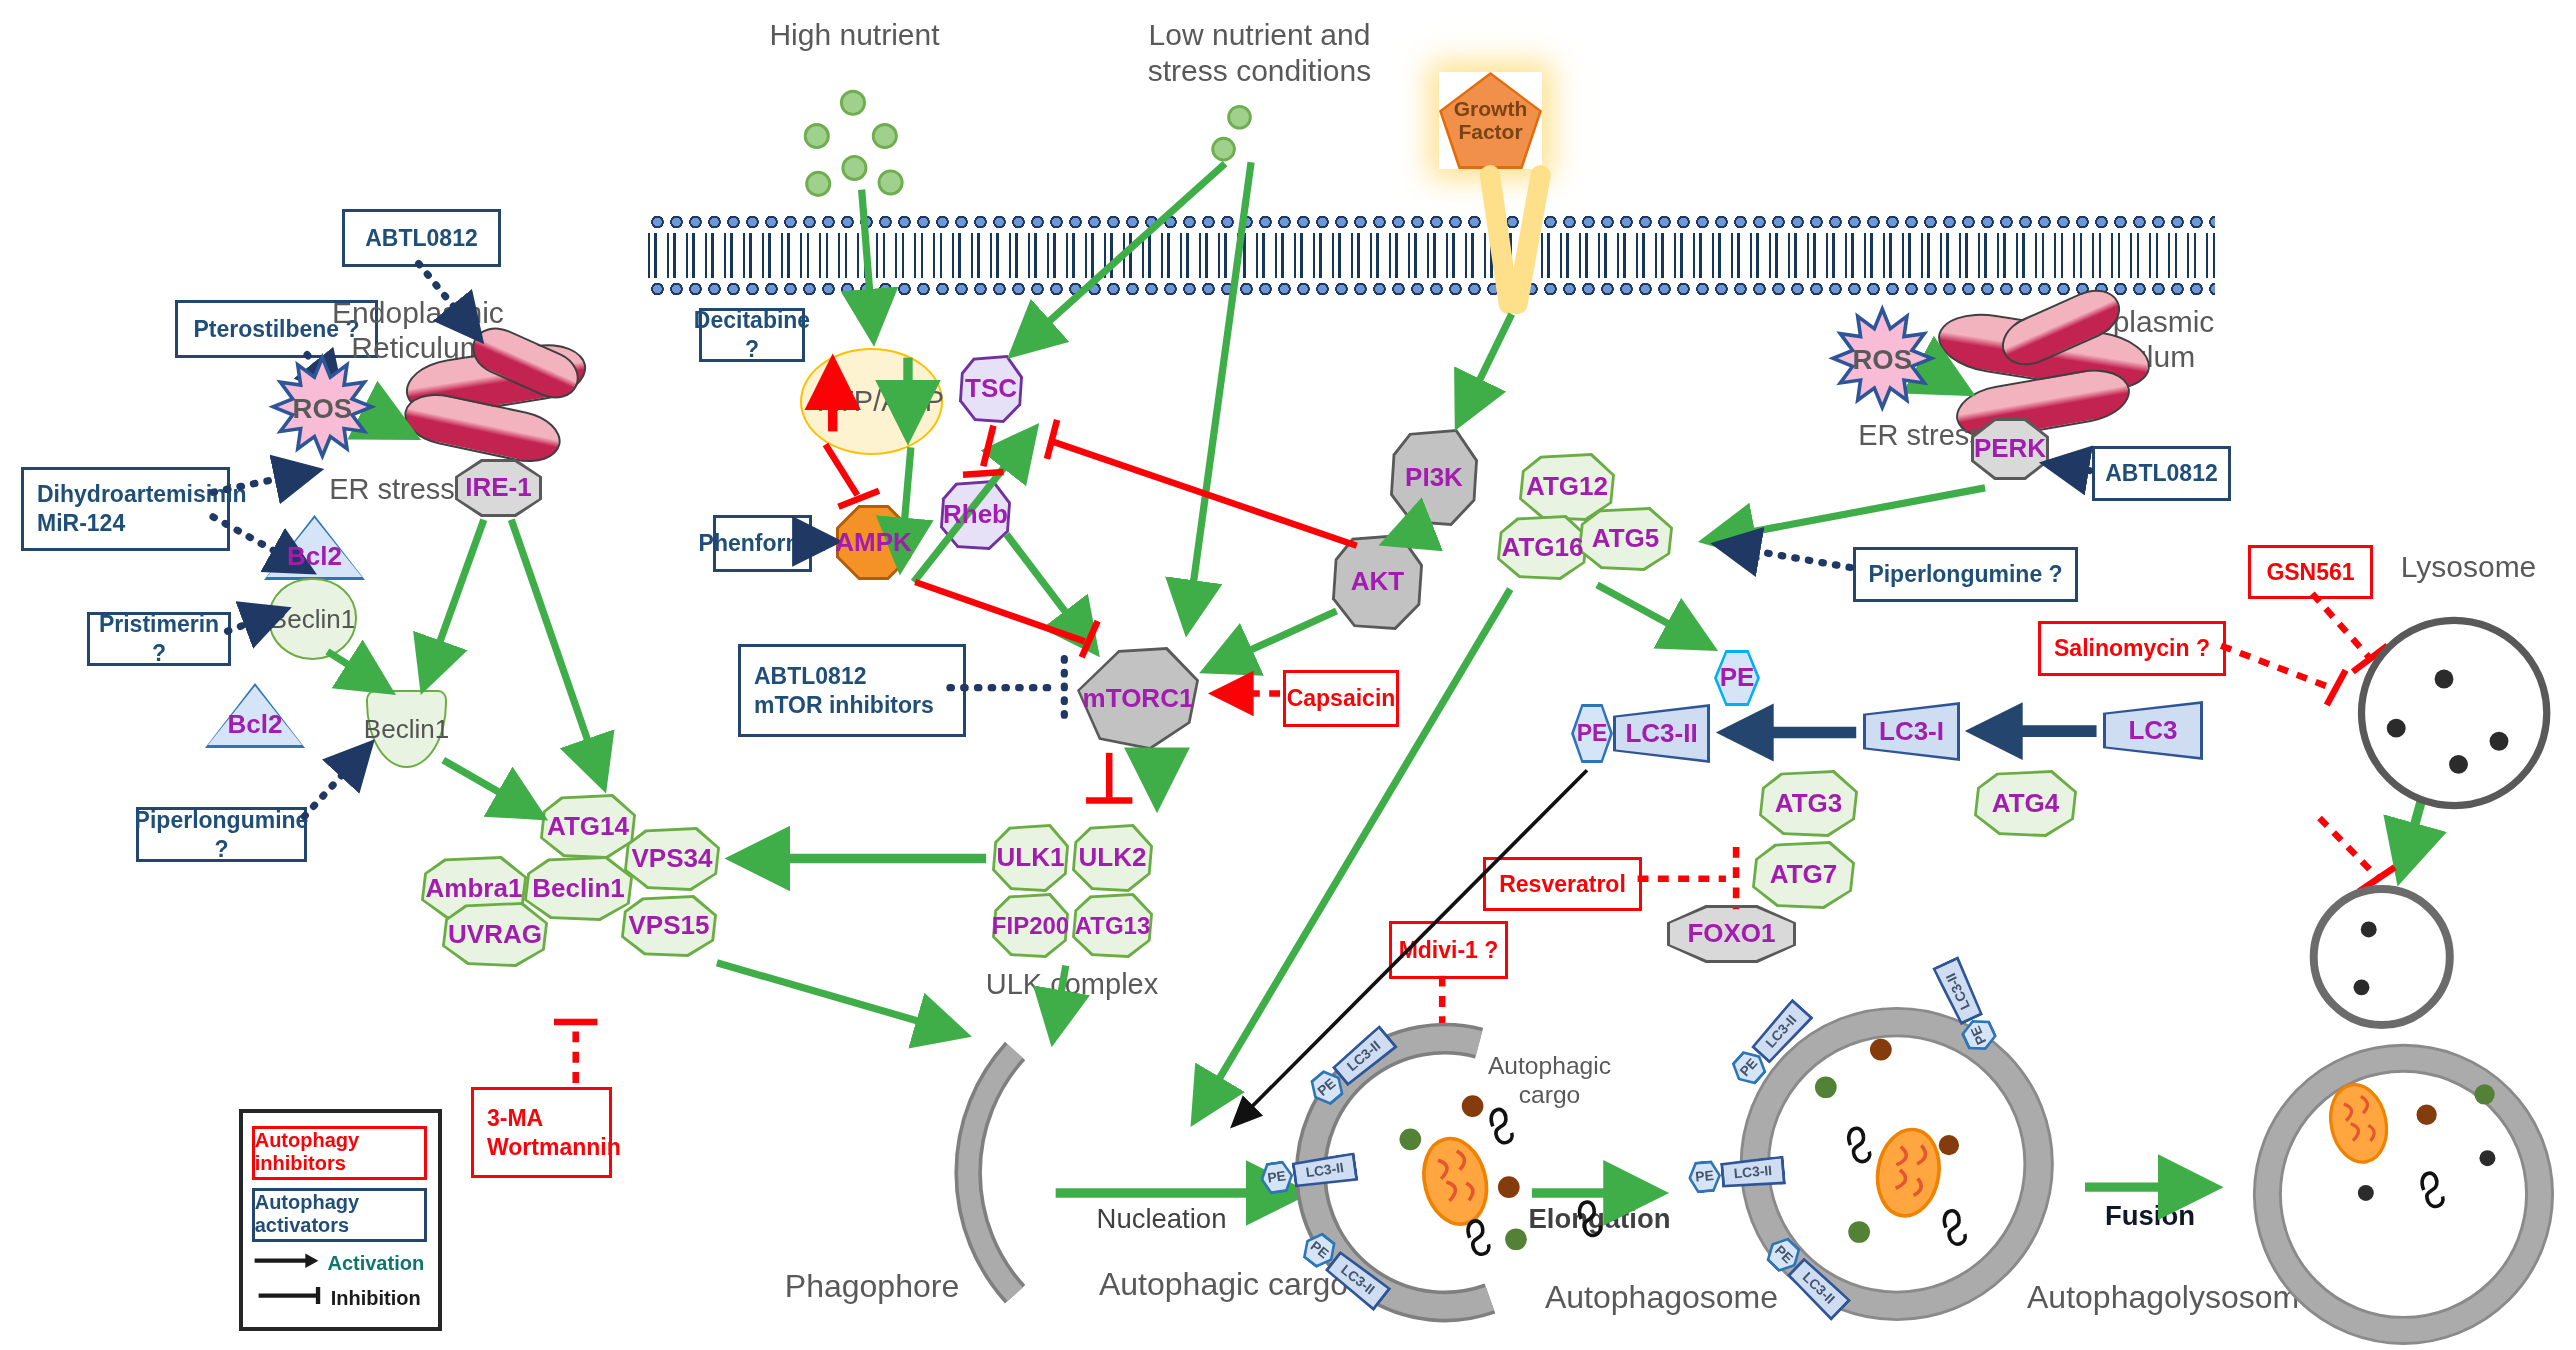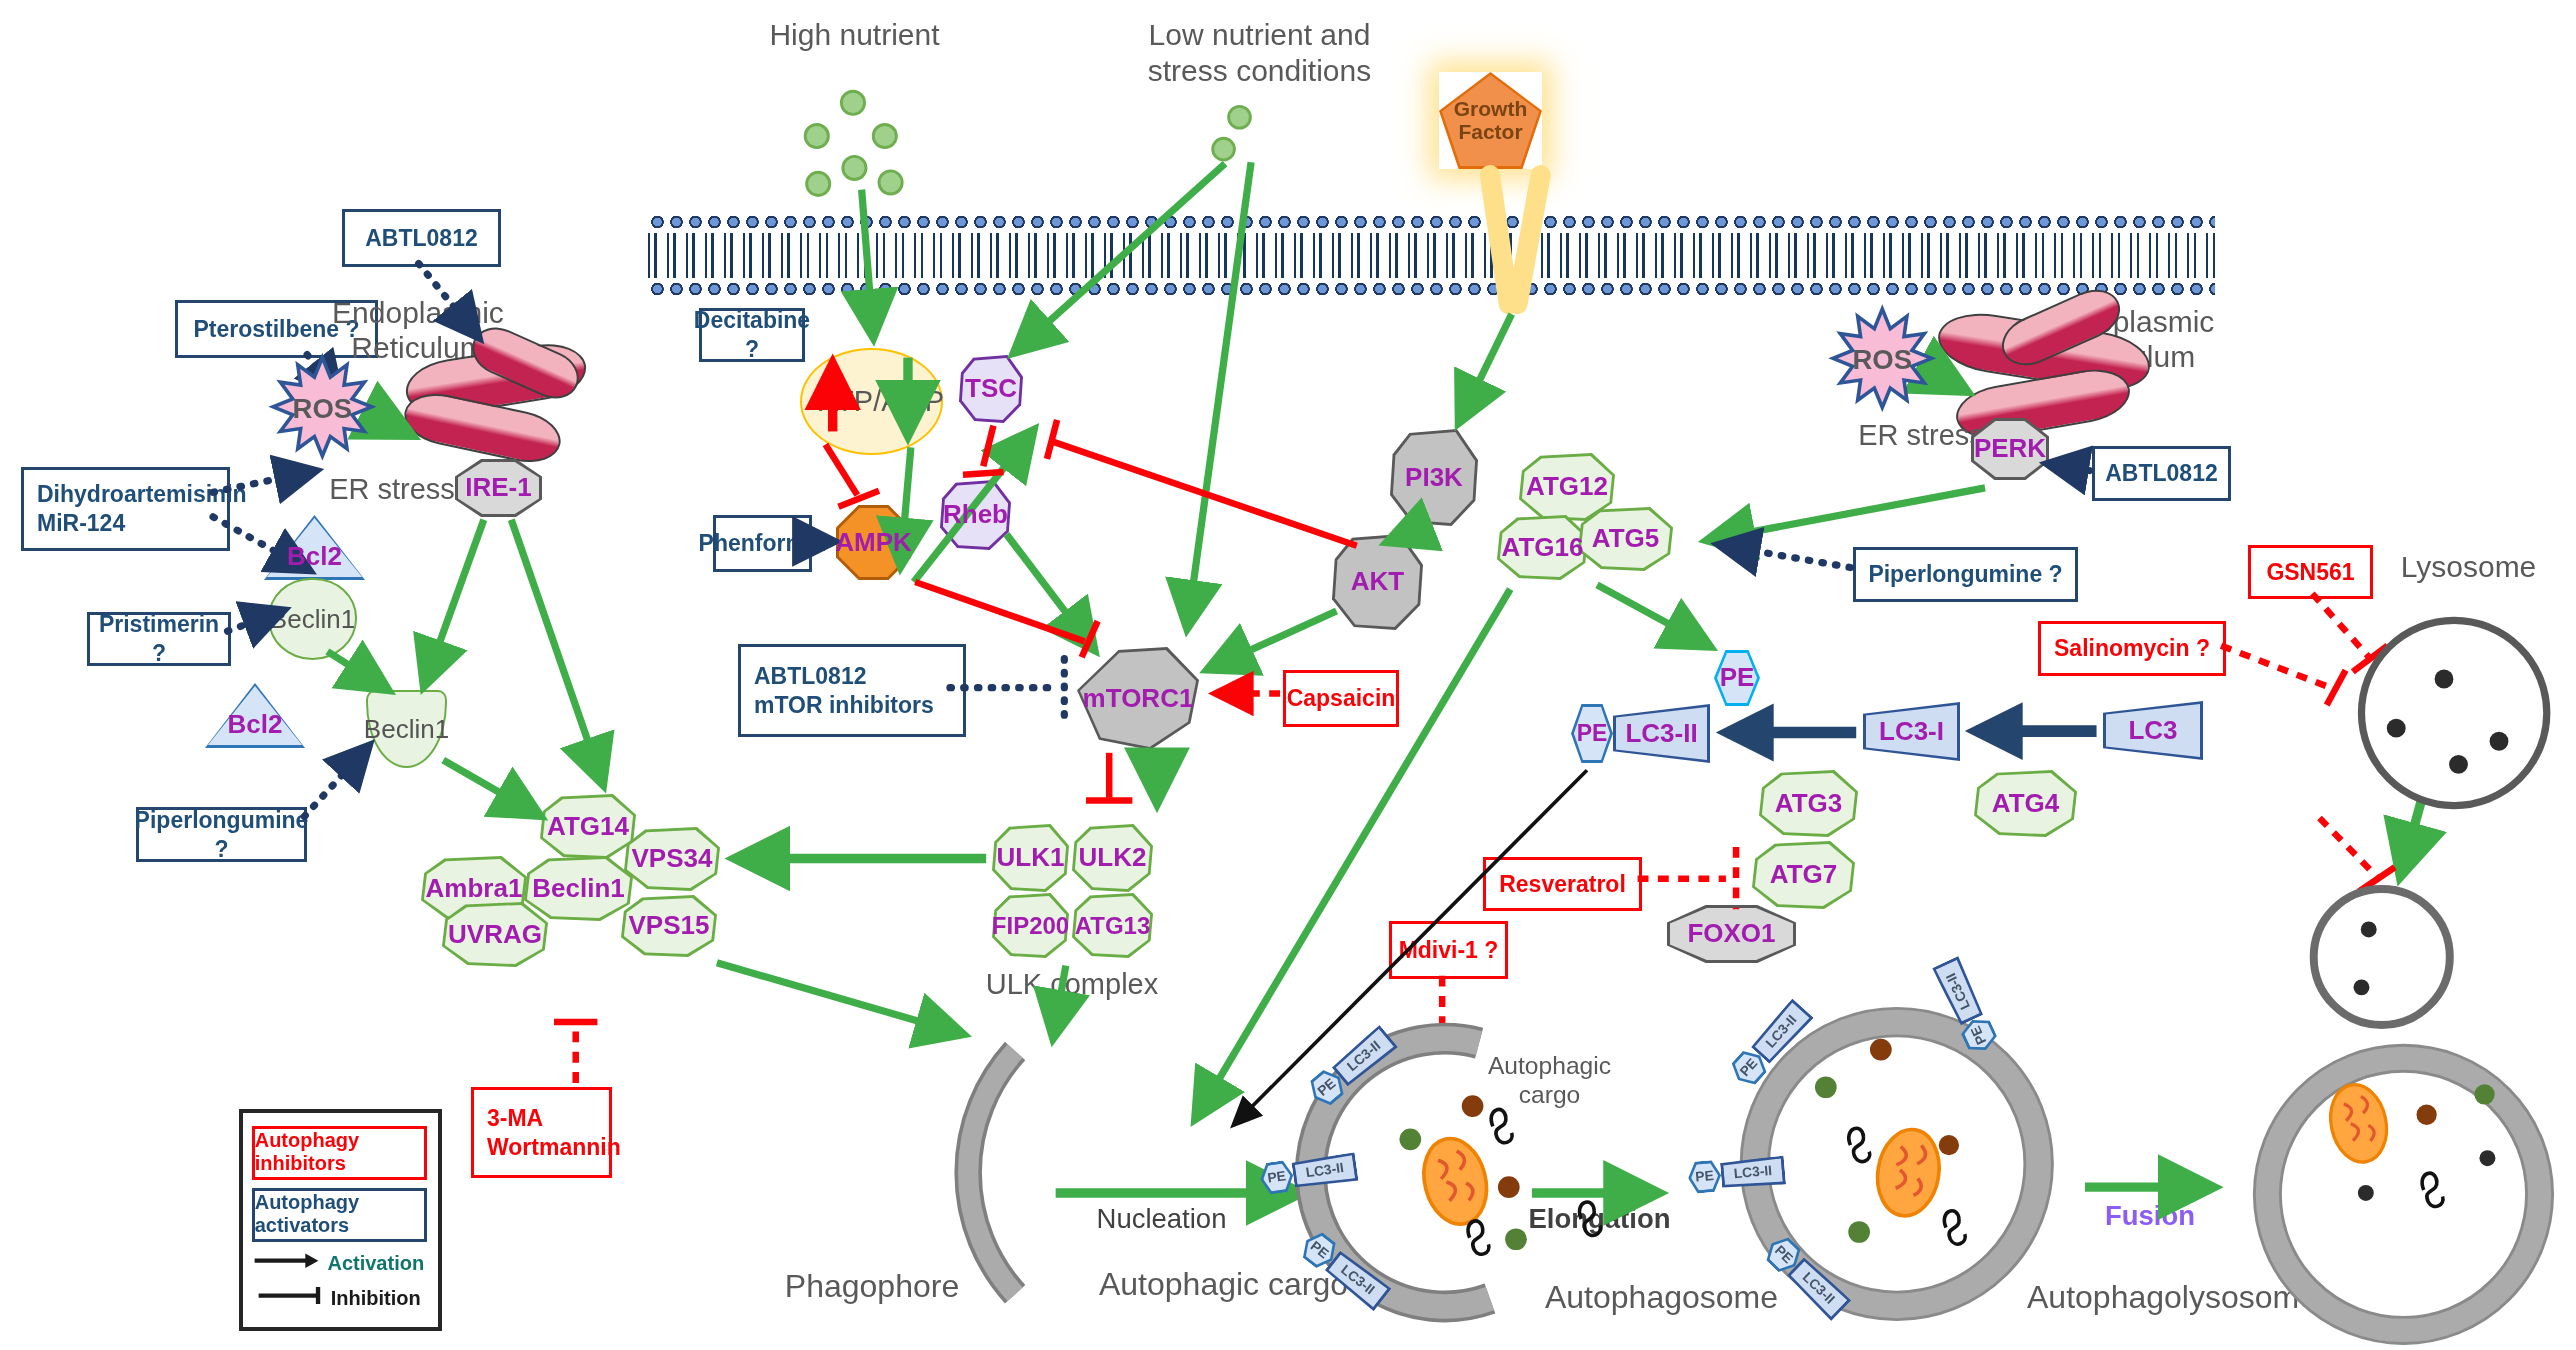--- a/index.html
+++ b/index.html
@@ -510,21 +510,21 @@
       </div>
     </div>
 
   <div class="lbl" style="left:778px;top:1268px;width:188px;font-size:32px">Phagophore</div>
   <div class="lbl" style="left:1082px;top:1203px;width:159px;font-size:27.5px;font-weight:400;color:#404040">Nucleation</div>
   <div class="lbl" style="left:1477px;top:1051px;width:145px;font-size:24.6px">
     <span>Autophagic</span><br><span>cargo</span></div>
   <div class="lbl" style="left:1097px;top:1266px;width:253px;font-size:32px">Autophagic cargo</div>
   <div class="lbl" style="left:1520px;top:1203px;width:159px;font-size:27.5px;font-weight:600;color:#404040">Elongation</div>
   <div class="lbl" style="left:1535px;top:1279px;width:253px;font-size:32px">Autophagosome</div>
-  <div class="lbl" style="left:2085px;top:1200px;width:130px;font-size:27.5px;font-weight:600;color:#8b5cf6">Fusion</div>
+  <div class="lbl" style="left:2085px;top:1200px;width:130px;font-size:27.5px;font-weight:600;color:#0f172a">Fusion</div>
   <div class="lbl" style="left:2020px;top:1279px;width:304px;font-size:32px">Autophagolysosome</div>
 
   <div class="legend">
     <div class="legrow dred" style="top:13px;width:169px;height:48px;border:3.6px solid #fb0207">
       <span>Autophagy inhibitors</span>
       </div>
     <div class="legrow dblue" style="top:75px;width:169px;height:48px;border:3.6px solid #24456e">
       <span>Autophagy activators</span>
       </div>
     <div class="legrow" style="top:139px;width:174px;height:29px;color:#0f766e">

